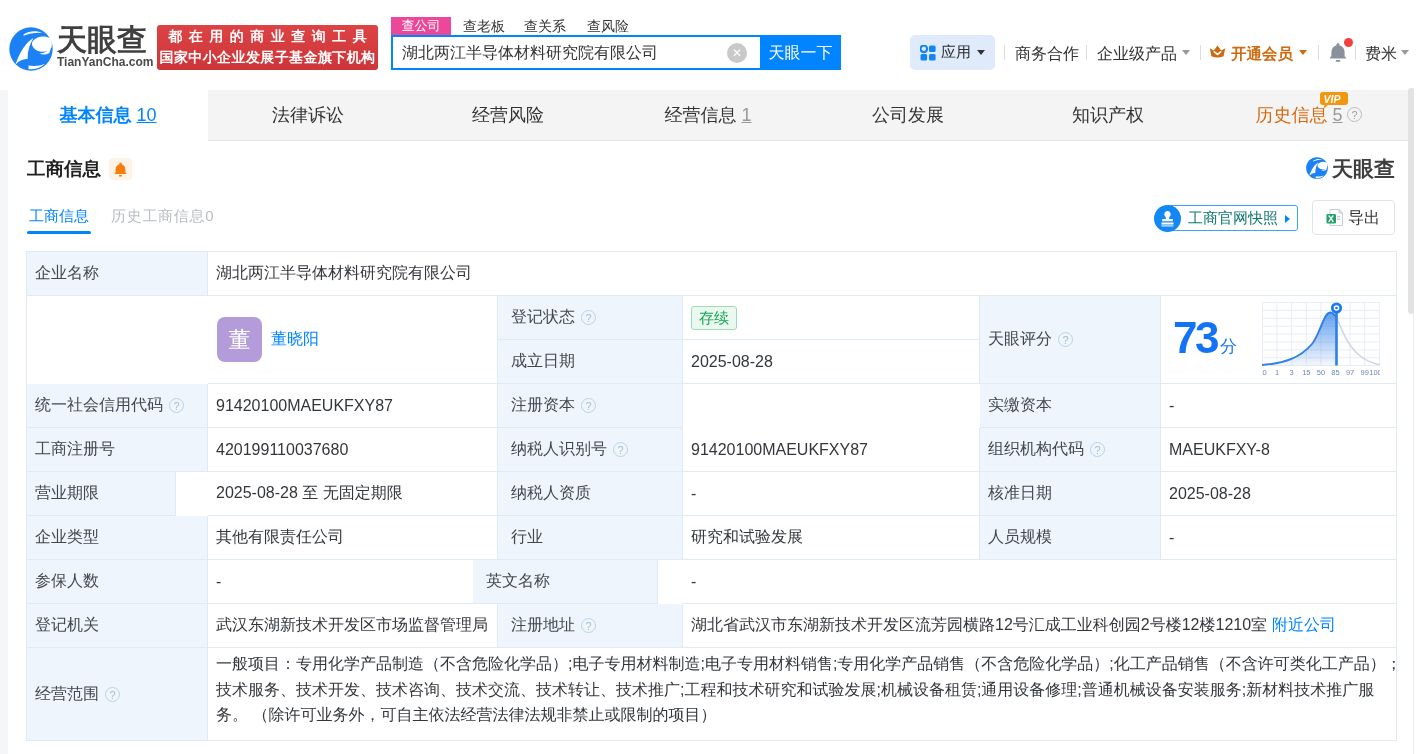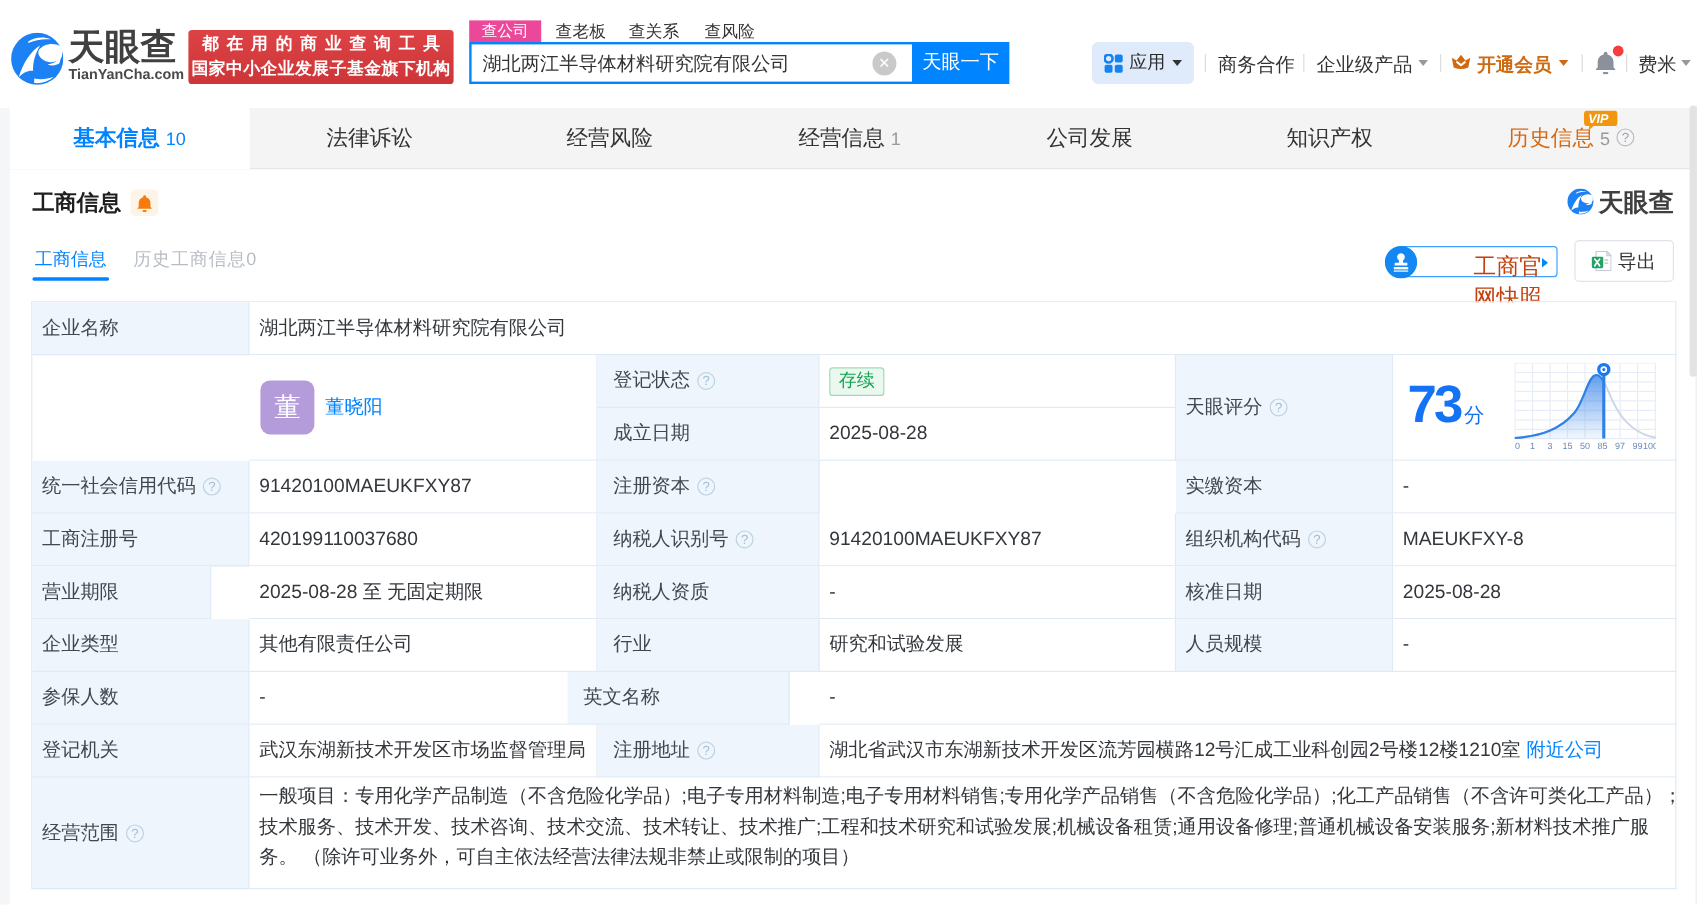--- a/index.html
+++ b/index.html
@@ -21,30 +21,30 @@
 .appbtn .txt { position:absolute; left:31px; top:8px; font-size:15px; color:#2a2a2a; }
 .menu { top:44px; font-size:16px; color:#333; }
 .sep { top:45px; width:1px; height:15px; background:#dcdcdc; }
 .caret { width:0; height:0; border-left:4.5px solid transparent; border-right:4.5px solid transparent; }
 .caret.dark { border-top:5.5px solid #333; }
 .caret.gray { border-top:5.5px solid #999; }
 .caret.orange { border-top:5.5px solid #cf6a10; }
 .vipword { color:#cf6a10; font-weight:bold; font-size:15.5px; }
 .tabbar { left:0; top:90px; width:1409px; height:51px; background:#f4f4f4; border-bottom:1px solid #e6e6e6; }
 .tab { position:absolute; top:90px; height:51px; line-height:51px; text-align:center; font-size:18px; color:#333; }
-.tab .n { font-size:15px; color:#999; }
+.tab .n { font-size:18px; color:#999;text-decoration:underline; }
 .tab.active { background:#fff; color:#0084ff; font-weight:bold; }
 .tab.active .n { color:#0084ff; font-weight:normal; }
 .sect-title { left:27px; top:156px; font-size:18.5px; font-weight:bold; color:#1f1f1f; }
 .bellchip { left:109px; top:158px; width:23px; height:22px; background:#fdf3e7; border-radius:4px; }
 .subtab-on { left:29px; top:207px; font-size:15px; color:#0084ff; }
 .subtab-off { left:111px; top:207px; font-size:15px; color:#b8bdc5; letter-spacing:0.7px; }
 .subtab-line { left:27px; top:231px; width:64px; height:3px; background:#0084ff; border-radius:2px; }
 .snapbtn { left:1166px; top:205px; width:132px; height:26px; border:1px solid #3da2ff; border-radius:3px; }
-.snapbtn .t { position:absolute; left:21px; top:3px; font-size:19px; color:#c2410c;margin-left:40px; }
+.snapbtn .t { position:absolute; left:21px; top:3px; font-size:15px; color:#0f766e; }
 .snapcirc { left:1154px; top:205px; width:27px; height:27px; }
 .exportbtn { left:1312px; top:200px; width:83px; height:35px; border:1px solid #dfe3ea; border-radius:4px; }
 .exportbtn .t { position:absolute; left:35px; top:7px; font-size:16px; color:#333; }
 .tbl { left:26px; top:251px; width:1371px; height:490px; border-top:1px solid #dfeaf4; border-left:1px solid #dfeaf4; }
 .cell { position:absolute; border-right:1px solid #dfeaf4; border-bottom:1px solid #dfeaf4; font-size:16px; }
 .lbl { background:#eef5fc; color:#42474e; }
 .val { background:#fff; color:#33373c; }
 .q { display:inline-block; width:15px; height:15px; border:1px solid #bdd2e2; border-radius:50%; color:#a3bed3; font-size:11px; text-align:center; line-height:14px; margin-left:6px; flex:none; }
 .padc { display:flex; align-items:center; padding-left:8px; }
 .green-tag { display:inline-block; height:24px; line-height:22px; padding:0 7px; background:#eaf8f0; border:1px solid #9edcb7; border-radius:3px; color:#13a450; font-size:15px; }

